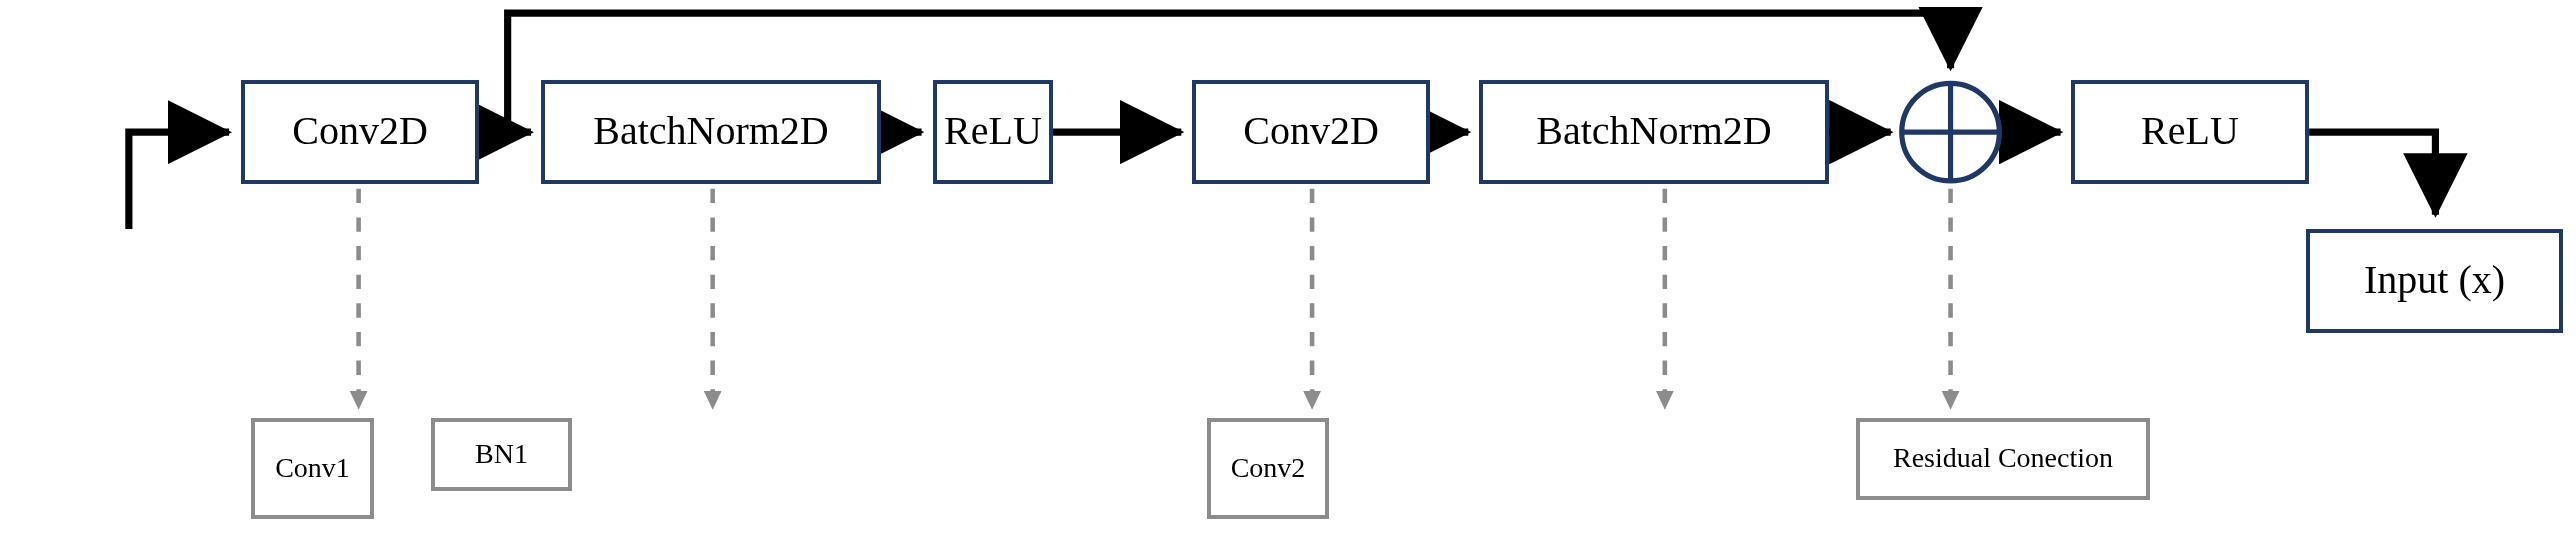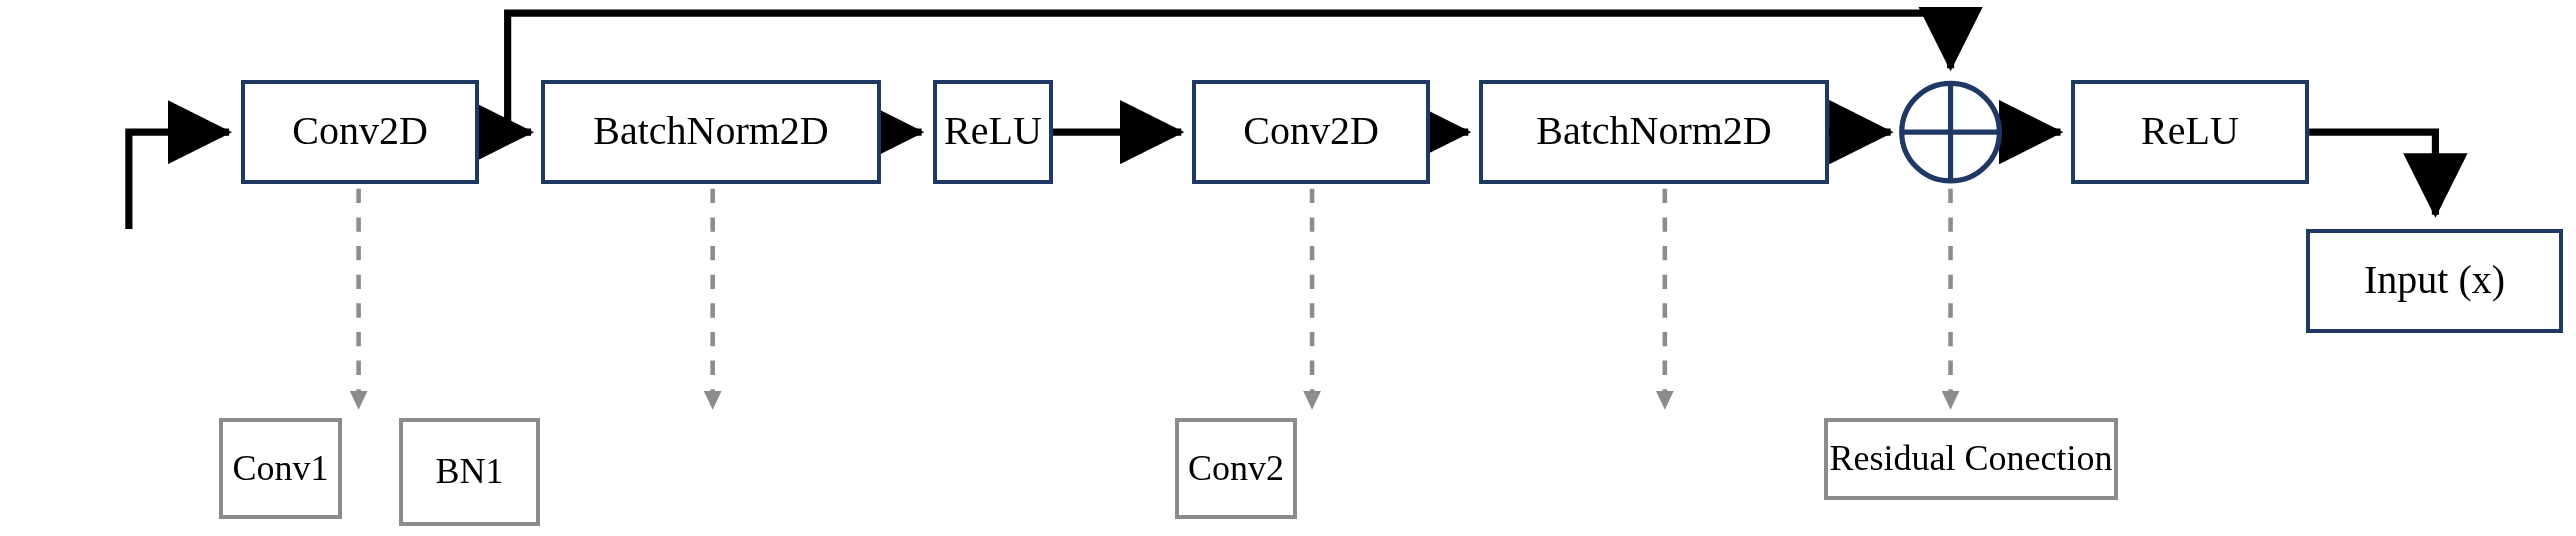--- a/index.html
+++ b/index.html
@@ -36,21 +36,22 @@
     color: #000000;
     white-space: nowrap;
     line-height: 1;
   }
   .blue-box {
     border: 4.6px solid #1F3864;
     font-size: 40px;
   }
   .gray-box {
     border: 4.6px solid #8C8C8C;
-    font-size: 36px;
+    font-size: 28px;
+    margin-left: 32px;
   }
   .io-box {
     border: 4.6px solid #1F3864;
     font-size: 40px;
   }
   .node-label {
     display: inline-block;
     transform: translateY(-1.3px);
   }
 </style>
@@ -156,21 +157,21 @@
   <div class="node-box blue-box" style="left:2071px; top:80px; width:238px; height:104px;">
     <span class="node-label">ReLU</span>
   </div>
 
   <div style="position:absolute; left:1902px; top:83px; width:98px; height:98px; border-radius:50%; background:transparent;"></div>
 
   <div class="node-box gray-box" style="left:219px; top:418px; width:123px; height:101px;">
     <span class="node-label">Conv1</span>
   </div>
 
-  <div class="node-box gray-box" style="left:399px; top:418px; width:141px; height:108px;">
+  <div class="node-box gray-box" style="left:399px; top:418px; width:141px; height:73px;">
     <span class="node-label">BN1</span>
   </div>
 
   <div class="node-box gray-box" style="left:1175px; top:418px; width:122px; height:101px;">
     <span class="node-label">Conv2</span>
   </div>
 
 
   <div class="node-box gray-box" style="left:1824px; top:418px; width:294px; height:82px;">
     <span class="node-label">Residual Conection</span>

